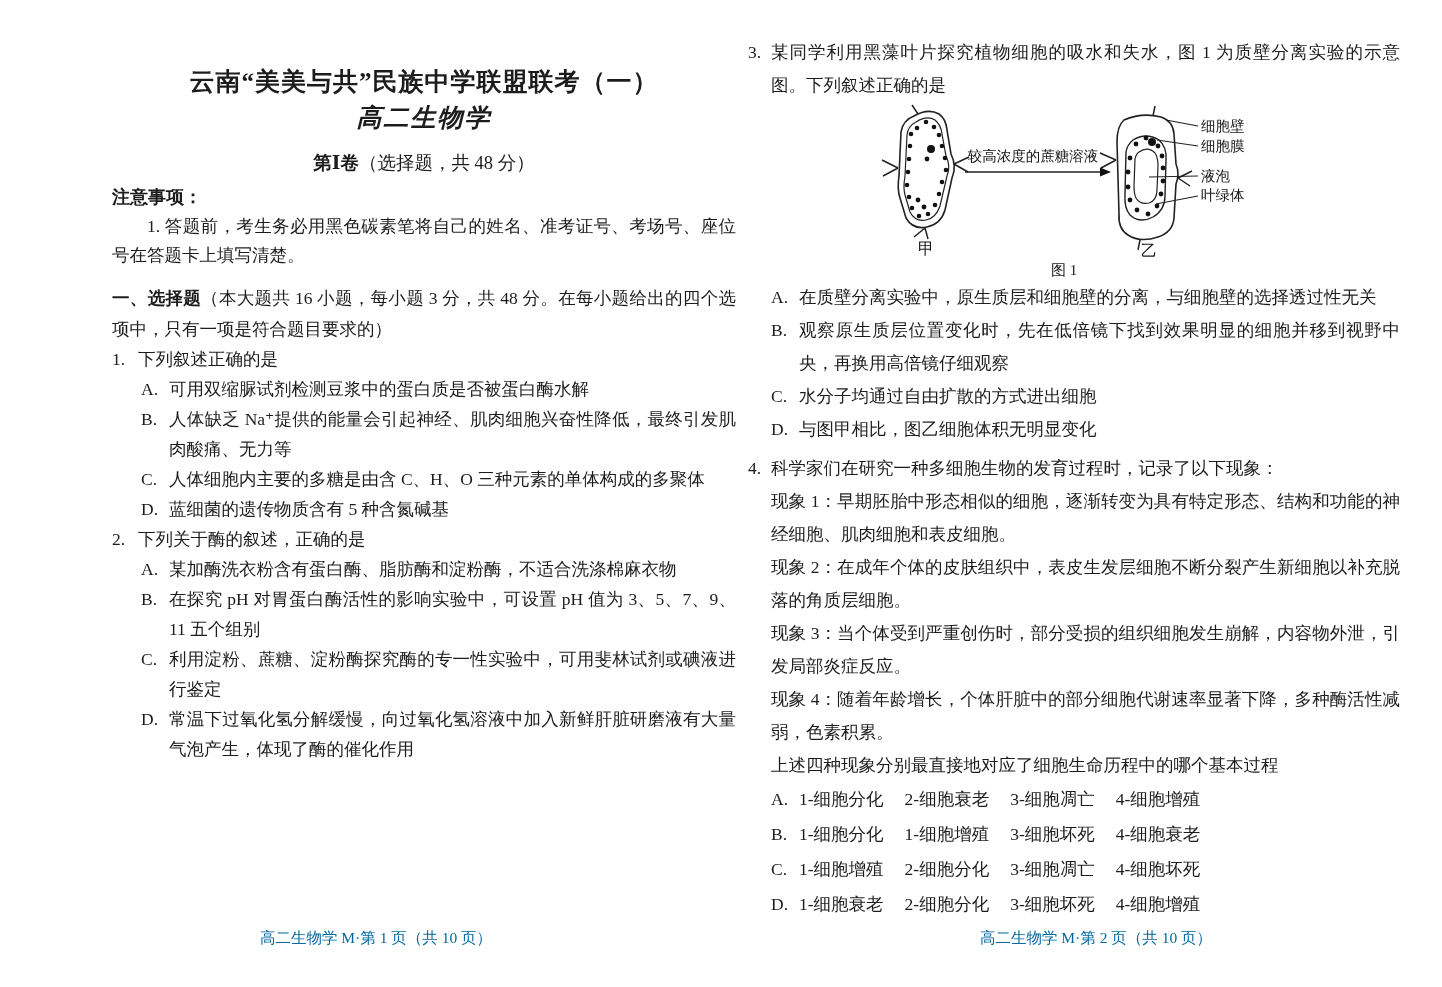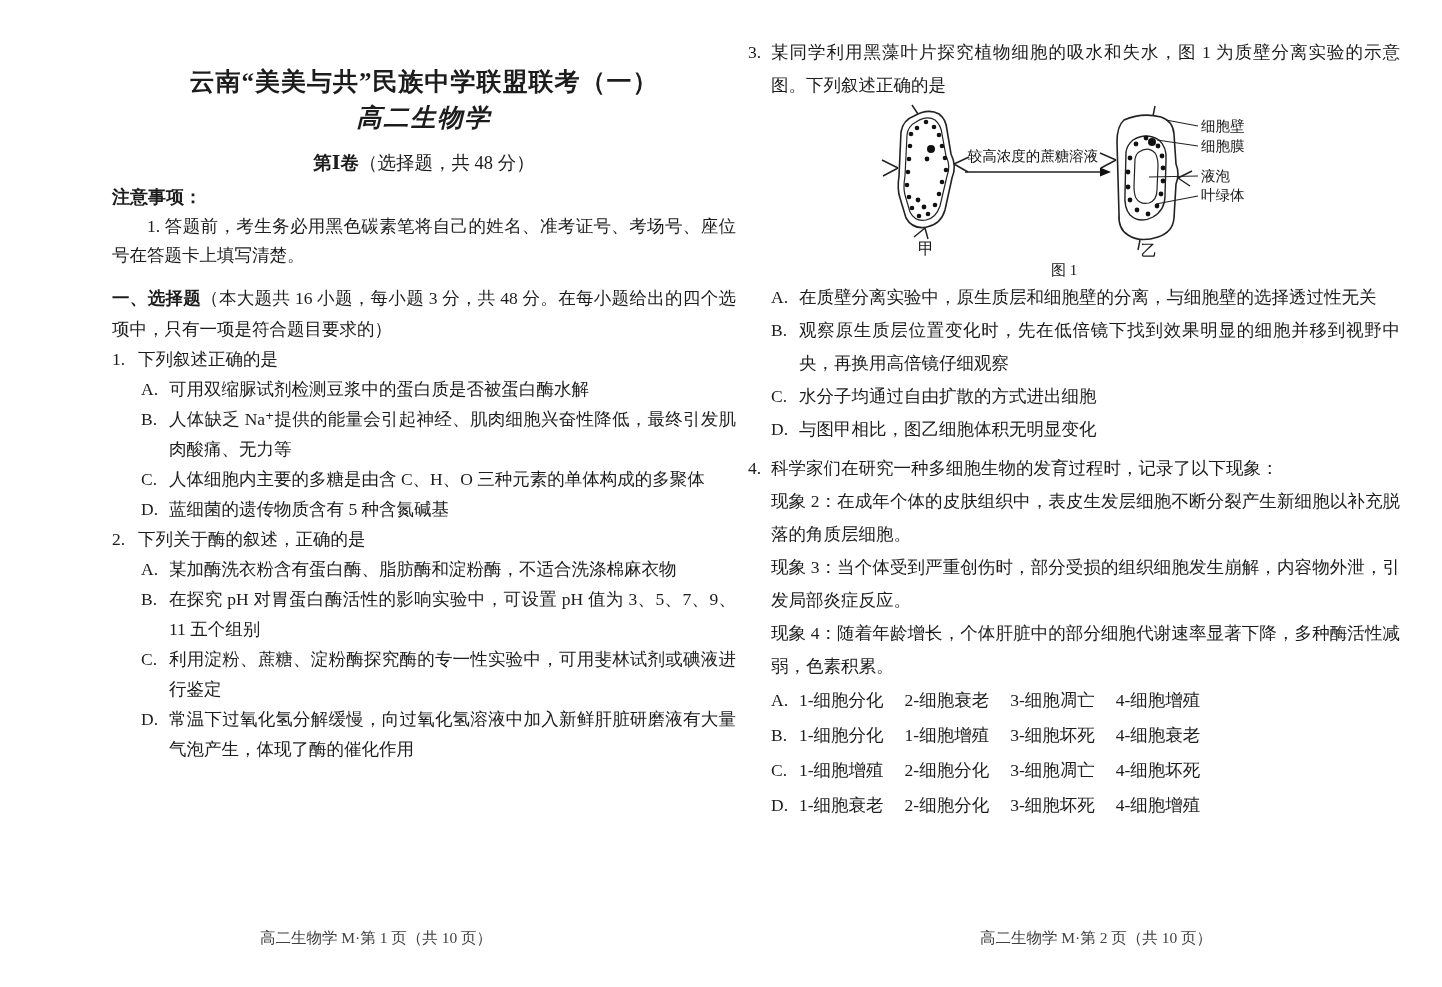--- a/index.html
+++ b/index.html
@@ -44,21 +44,21 @@
   .q4opt { display:flex; line-height:35px; }
   .q4cell { white-space:nowrap; margin-right:21px; }
 
   .figure-block { margin:2px 0 2px 120px; width:430px; height:175px; }
   .figure-block svg { display:block; }
   .figure-block svg text { font-family:inherit; fill:#161616; }
   .fig-line { stroke:#222; fill:none; }
   .fig-dot  { fill:#111; stroke:none; }
 
   .footer {
-    position:absolute; top:928px; font-size:15.5px; text-align:center; color:#404040;
+    position:absolute; top:928px; font-size:15.5px; text-align:center; color:#0369a1;
   }
   #footer1 { left:64px; width:624px; }
   #footer2 { left:770px; width:652px; }
 </style>
 </head>
 <body>
 
 <div class="canvas">
 
   <div class="page" id="page1">
@@ -236,24 +236,26 @@
         </div>
       </div>
     </div>
 
     <div class="question" style="margin-top:6px;">
       <div class="q-row">
         <span class="q-num">4.</span>
         <span class="q-stem">科学家们在研究一种多细胞生物的发育过程时，记录了以下现象：</span>
       </div>
       <div class="phenomena">
+        <p class="phenomenon">现象 1：早期胚胎中形态相似的细胞，逐渐转变为具有特定形态、结构和功能的神经细胞、肌肉细胞和表皮细胞。</p>
         <p class="phenomenon">现象 2：在成年个体的皮肤组织中，表皮生发层细胞不断分裂产生新细胞以补充脱落的角质层细胞。</p>
         <p class="phenomenon">现象 3：当个体受到严重创伤时，部分受损的组织细胞发生崩解，内容物外泄，引发局部炎症反应。</p>
         <p class="phenomenon">现象 4：随着年龄增长，个体肝脏中的部分细胞代谢速率显著下降，多种酶活性减弱，色素积累。</p>
       </div>
+      <div class="closing">上述四种现象分别最直接地对应了细胞生命历程中的哪个基本过程</div>
       <div class="q4-options">
         <div class="q4opt">
           <span class="opt-label">A.</span>
           <span class="q4cell">1-细胞分化</span>
           <span class="q4cell">2-细胞衰老</span>
           <span class="q4cell">3-细胞凋亡</span>
           <span class="q4cell">4-细胞增殖</span>
         </div>
         <div class="q4opt">
           <span class="opt-label">B.</span>

